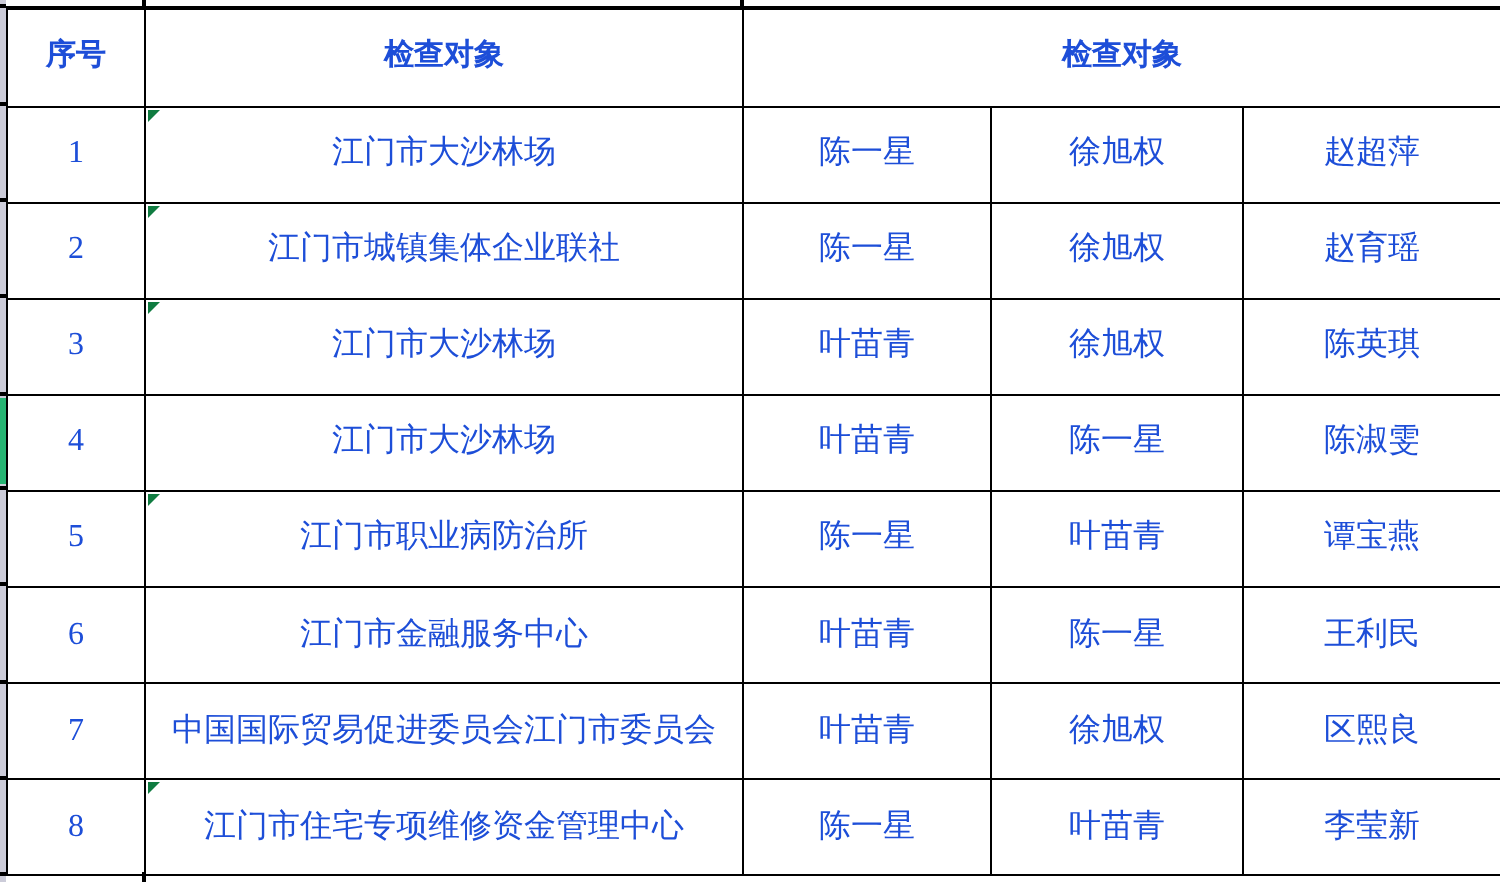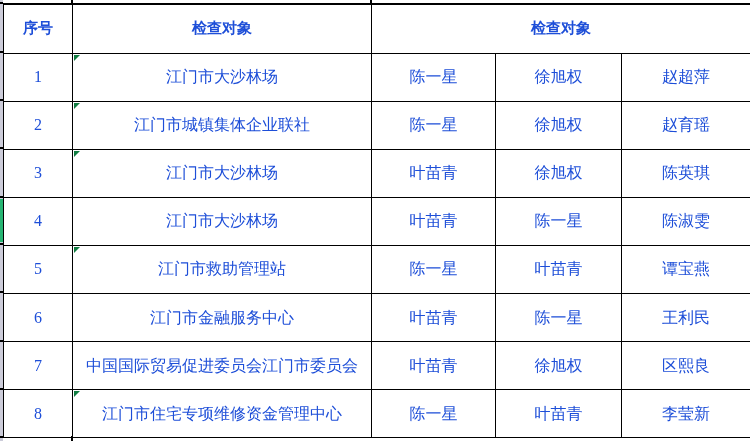--- a/index.html
+++ b/index.html
@@ -108,21 +108,21 @@
       <span class="cell-text">江门市大沙林场</span>
     </td>
     <td class="cell-p">叶苗青</td>
     <td class="cell-p">陈一星</td>
     <td class="cell-p">陈淑雯</td>
   </tr>
         <tr>
     <td class="cell-no">5</td>
     <td class="cell-target">
       <span class="err-tri" style="display: block;"></span>
-      <span class="cell-text">江门市救助管理站</span>
+      <span class="cell-text">江门市职业病防治所</span>
     </td>
     <td class="cell-p">陈一星</td>
     <td class="cell-p">叶苗青</td>
     <td class="cell-p">谭宝燕</td>
   </tr>
         <tr>
     <td class="cell-no">6</td>
     <td class="cell-target">
       
       <span class="cell-text">江门市金融服务中心</span>

